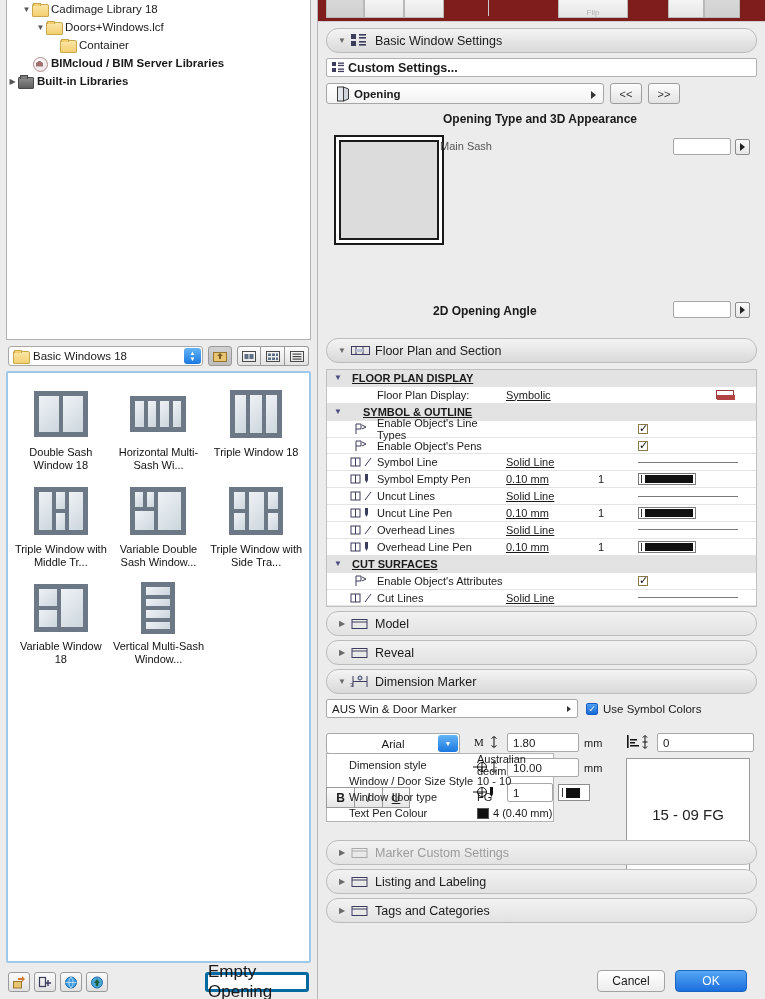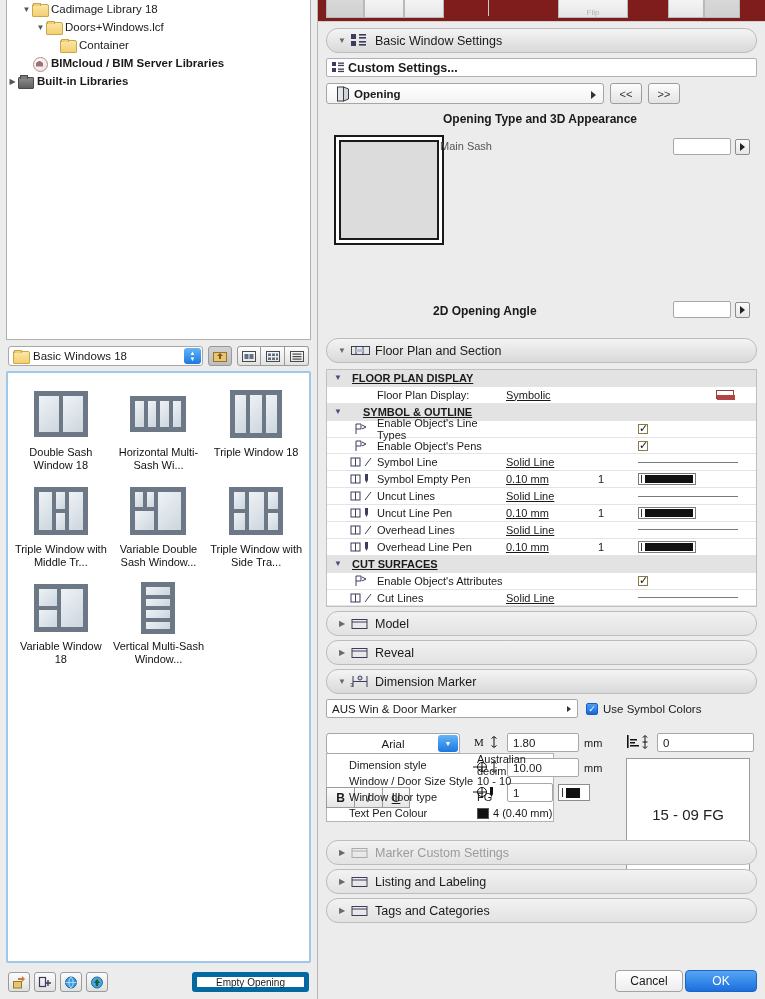--- a/index.html
+++ b/index.html
@@ -68,22 +68,22 @@
   .cell.sel .art{ background:#d8d8d8; border-radius:4px; }
   .cell.sel .cap{ background:#1a62d6; color:#fff; border-radius:8px; padding:0 7px; font-weight:bold; }
 
   .win{ border:3px solid #6d7886; background:#c3cbd4; display:flex; box-sizing:border-box; }
   .pane{ background:linear-gradient(135deg,#eef2f6,#cdd6de); border:2px solid #6d7886; flex:1; box-sizing:border-box; }
   .vstack{ display:flex; flex-direction:column; flex:1; }
 
   .bottombar{ height:30px; display:flex; align-items:center; gap:4px; padding:0 8px 4px 8px; }
   .bbtn{ width:22px; height:20px; border:1px solid #9a9a9a; border-radius:3px;
          background:linear-gradient(#fcfcfc,#e0e0e0); display:flex; align-items:center; justify-content:center; }
-  .emptyopening{ margin-left:auto; width:117px; height:20px; background:#fff; border:5px solid #0369a1;
-         border-radius:3px; display:flex; align-items:center; justify-content:center; font-size:10px; }
+  .emptyopening{ margin-left:auto; width:104px; height:20px; background:#fff; border:3px solid #0369a1;
+         border-radius:3px; display:flex; align-items:center; justify-content:center; font-size:17px; }
 
   
   .right{ width:447px; height:999px; background:#ececec; position:relative; overflow:hidden; }
 
   .toprow{ height:22px; position:relative; border-bottom:1px solid #cfcfcf; background:#7f1d1d; }
   .tb{ position:absolute; top:-8px; border:1px solid #b9b9b9; background:linear-gradient(#fafafa,#e6e6e6);
        height:26px; display:flex; align-items:flex-end; justify-content:center; font-size:8px; color:#9a9a9a; }
 
   .panelhdr{ margin:6px 8px 0 8px; height:25px; border-radius:12px;
       background:linear-gradient(#f4f4f4,#d9d9d9); border:1px solid #bcbcbc;
@@ -178,21 +178,21 @@
   .previewbox{ width:124px;height:113px;background:#fff;border:1px solid #9a9a9a;margin-top:6px;
       display:flex;align-items:center;justify-content:center;font-size:15px;color:#222;}
 
   .infobox{ margin:6px 8px 0 8px; width:228px; background:#fff; border:1px solid #b4b4b4; padding:3px 0 0 0; }
   .irow{ display:flex; font-size:11px; height:16px; align-items:center; padding-left:22px; }
   .ikey{ width:128px; }
   .ival{ flex:1; display:flex; align-items:center; gap:4px; }
   .blacksw{ width:12px;height:11px;background:#111;border:1px solid #555;}
 
   .footer{ position:absolute; left:0; bottom:0; width:447px; height:36px; display:flex;
-      align-items:center; justify-content:flex-end; gap:2px; padding-right:8px; }
+      align-items:center; justify-content:flex-end; gap:10px; padding-right:18px; }
   .fbtn{ width:68px;height:22px;border-radius:4px;border:1px solid #a3a3a3;
       background:linear-gradient(#ffffff,#ededed); display:flex;align-items:center;justify-content:center;
       font-size:12px; }
   .fbtn.primary{ width:72px; border-color:#1c64c4; color:#fff;
       background:linear-gradient(#56a6f4,#1b6fdd); }
 </style>
 </head>
 <body>
 
 <div class="app">

